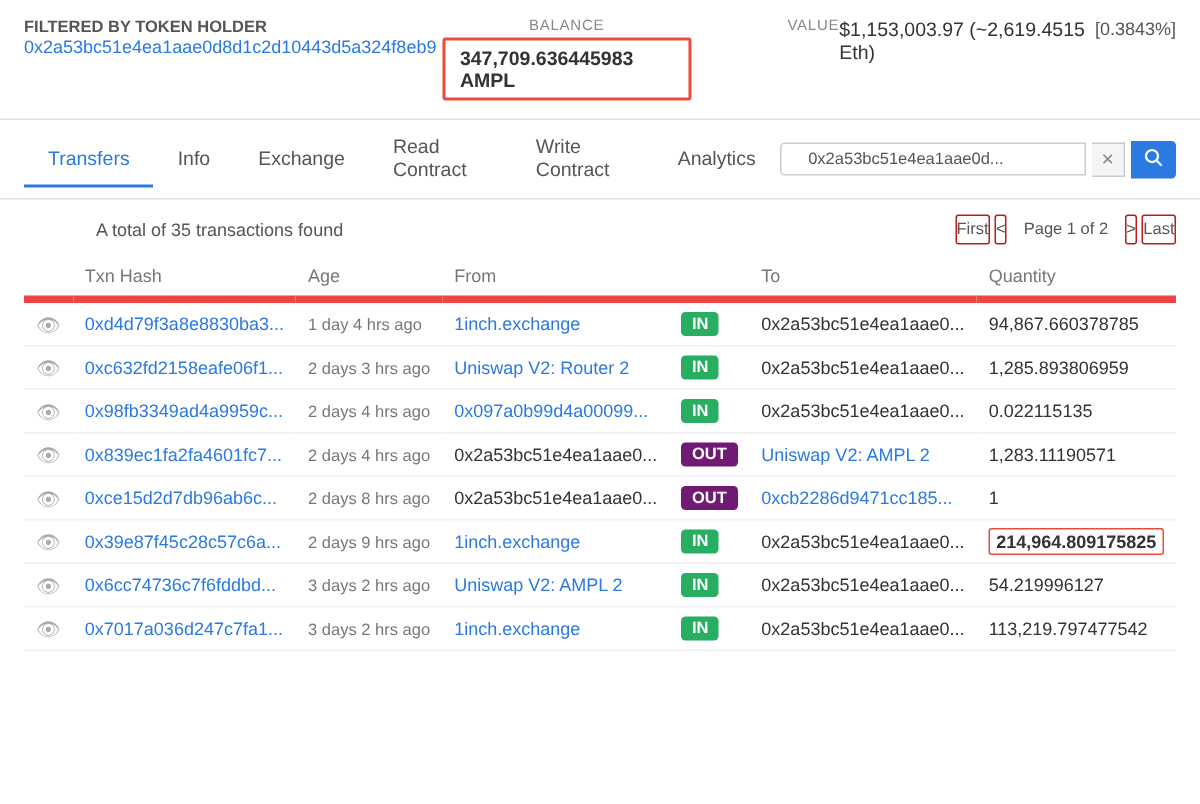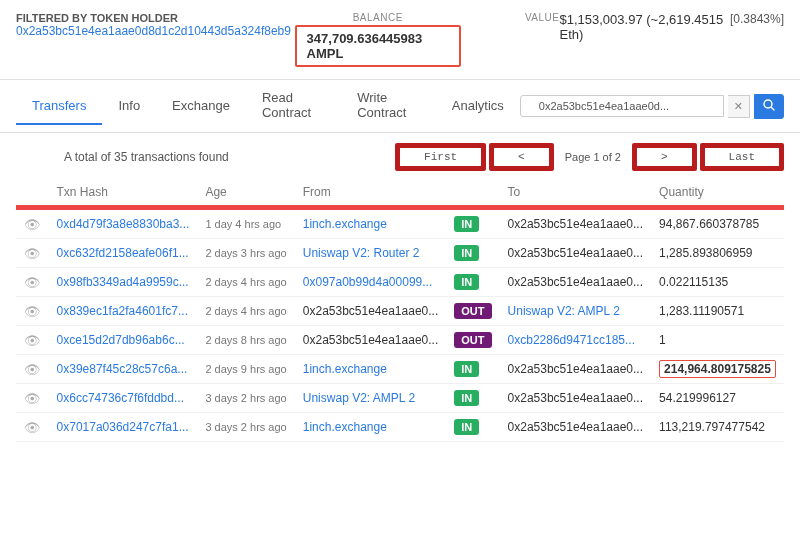--- a/index.html
+++ b/index.html
@@ -132,28 +132,27 @@
       justify-content: space-between;
       margin-left: 48px;
     }
     .pagination {
       display: flex;
       align-items: center;
       gap: 3px;
       font-size: 12px;
     }
     .page-btn {
-      border: 5px solid #b91c1c;
+      border: 1px solid #b91c1c;
       background: #fff;
-      padding: 3px 24px;
+      padding: 3px 0;
       cursor: pointer;
       border-radius: 2px;
       color: #555;
       font-size: 11px;
-      font-family: Liberation Mono, monospace;
     }
     .page-info {
       padding: 3px 8px;
       color: #555;
       font-size: 11px;
     }
 
     table {
       width: 100%;
       border-collapse: collapse;

